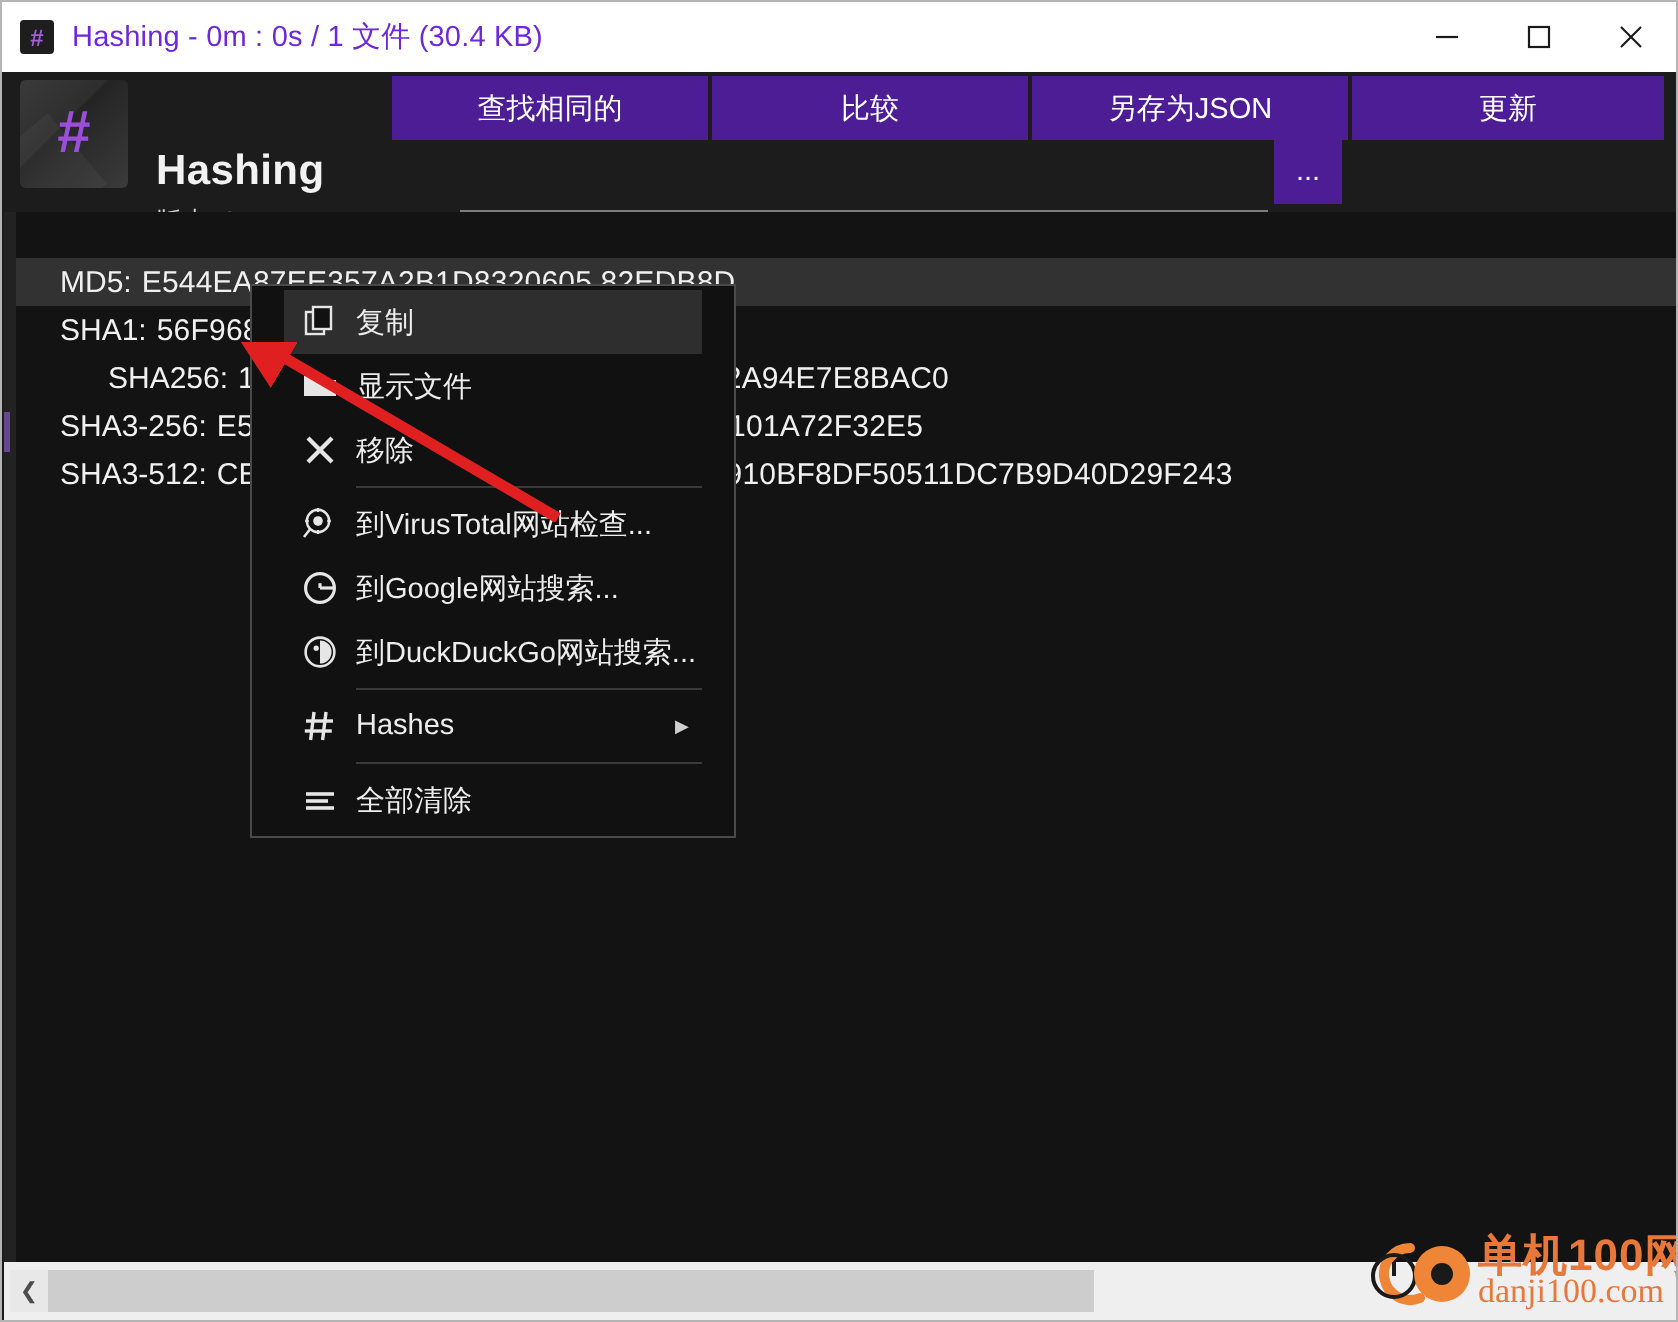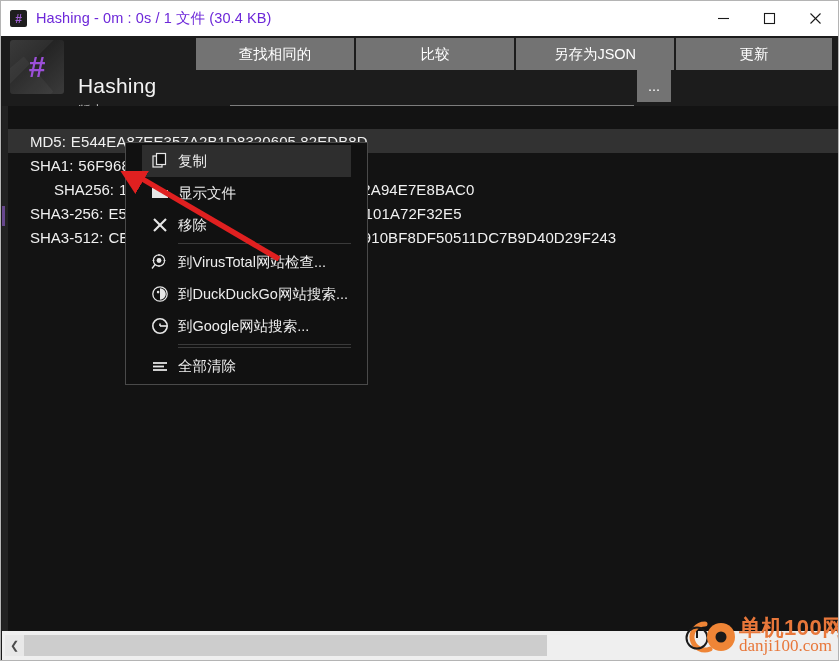--- a/index.html
+++ b/index.html
@@ -103,33 +103,33 @@
     font-size: 30px;
     font-weight: bold;
     line-height: 1;
     z-index: 2;
   }
   .app-name {
     position: absolute;
     left: 76px; top: 38px;
     color: #f2f2f2;
     font-size: 21px;
-    font-weight: normal;
+    font-weight: bold;
     letter-spacing: 0.2px;
   }
   .app-version {
     position: absolute;
     left: 76px; top: 66px;
     color: #cfcfcf;
     font-size: 13px;
   }
 
   .btn-purple {
     position: absolute;
-    background: #737373;
+    background: #4c1d95;
     color: #ffffff;
     font-size: 14.5px;
     border: none;
     display: flex;
     align-items: center;
     justify-content: center;
     cursor: default;
     padding: 16px;
     font-family: inherit;
     white-space: nowrap;
@@ -435,38 +435,50 @@
               <line x1="1.6" y1="7.5" x2="3.4" y2="7.5" stroke="#e6e6e6" stroke-width="1.1"></line>
               <line x1="12.6" y1="7.5" x2="14.4" y2="7.5" stroke="#e6e6e6" stroke-width="1.1"></line>
               <line x1="4.1" y1="11.5" x2="1" y2="15.5" stroke="#e6e6e6" stroke-width="1.3"></line>
             </svg>
           </span>
           <span class="mi-label">到VirusTotal网站检查...</span>
         </div>
         <div class="mi">
           <span class="mi-icon">
             <svg width="18" height="18" viewBox="0 0 18 18">
+              <circle cx="9" cy="9" r="7.2" fill="none" stroke="#e6e6e6" stroke-width="1.6"></circle>
+              <line x1="9" y1="9" x2="16.4" y2="9" stroke="#e6e6e6" stroke-width="1.6"></line>
+              <line x1="9" y1="6.6" x2="9" y2="9" stroke="#e6e6e6" stroke-width="1.6"></line>
+            </svg>
+          </span>
+          <span class="mi-label">到Google网站搜索...</span>
+        </div>
+        <div class="mi">
+          <span class="mi-icon">
+            <svg width="18" height="18" viewBox="0 0 18 18">
               <circle cx="9" cy="9" r="7.2" fill="none" stroke="#e6e6e6" stroke-width="1.3"></circle>
               <path d="M9 3.2 A5.8 5.8 0 0 1 9 14.8 Z" fill="#e6e6e6"></path>
               <circle cx="7.1" cy="7.1" r="1.3" fill="#e6e6e6"></circle>
             </svg>
           </span>
           <span class="mi-label">到DuckDuckGo网站搜索...</span>
         </div>
-        <div class="mi">
-          <span class="mi-icon">
-            <svg width="18" height="18" viewBox="0 0 18 18">
-              <circle cx="9" cy="9" r="7.2" fill="none" stroke="#e6e6e6" stroke-width="1.6"></circle>
-              <line x1="9" y1="9" x2="16.4" y2="9" stroke="#e6e6e6" stroke-width="1.6"></line>
-              <line x1="9" y1="6.6" x2="9" y2="9" stroke="#e6e6e6" stroke-width="1.6"></line>
-            </svg>
-          </span>
-          <span class="mi-label">到Google网站搜索...</span>
-        </div>
         <div class="mi-sep"></div>
+        <div class="mi">
+          <span class="mi-icon">
+            <svg width="18" height="18" viewBox="0 0 18 18">
+              <line x1="6" y1="2" x2="4.3" y2="16" stroke="#e6e6e6" stroke-width="1.7"></line>
+              <line x1="12" y1="2" x2="10.3" y2="16" stroke="#e6e6e6" stroke-width="1.7"></line>
+              <line x1="2" y1="6.5" x2="15.5" y2="6.5" stroke="#e6e6e6" stroke-width="1.7"></line>
+              <line x1="1.4" y1="11.5" x2="14.9" y2="11.5" stroke="#e6e6e6" stroke-width="1.7"></line>
+            </svg>
+          </span>
+          <span class="mi-label">Hashes</span>
+          <span class="mi-arrow">▶</span>
+        </div>
         <div class="mi-sep"></div>
         <div class="mi">
           <span class="mi-icon">
             <svg width="18" height="18" viewBox="0 0 18 18">
               <line x1="2" y1="6" x2="16" y2="6" stroke="#e6e6e6" stroke-width="1.8"></line>
               <line x1="2" y1="9.5" x2="13" y2="9.5" stroke="#e6e6e6" stroke-width="1.8"></line>
               <line x1="2" y1="13" x2="16" y2="13" stroke="#e6e6e6" stroke-width="1.8"></line>
             </svg>
           </span>
           <span class="mi-label">全部清除</span>

